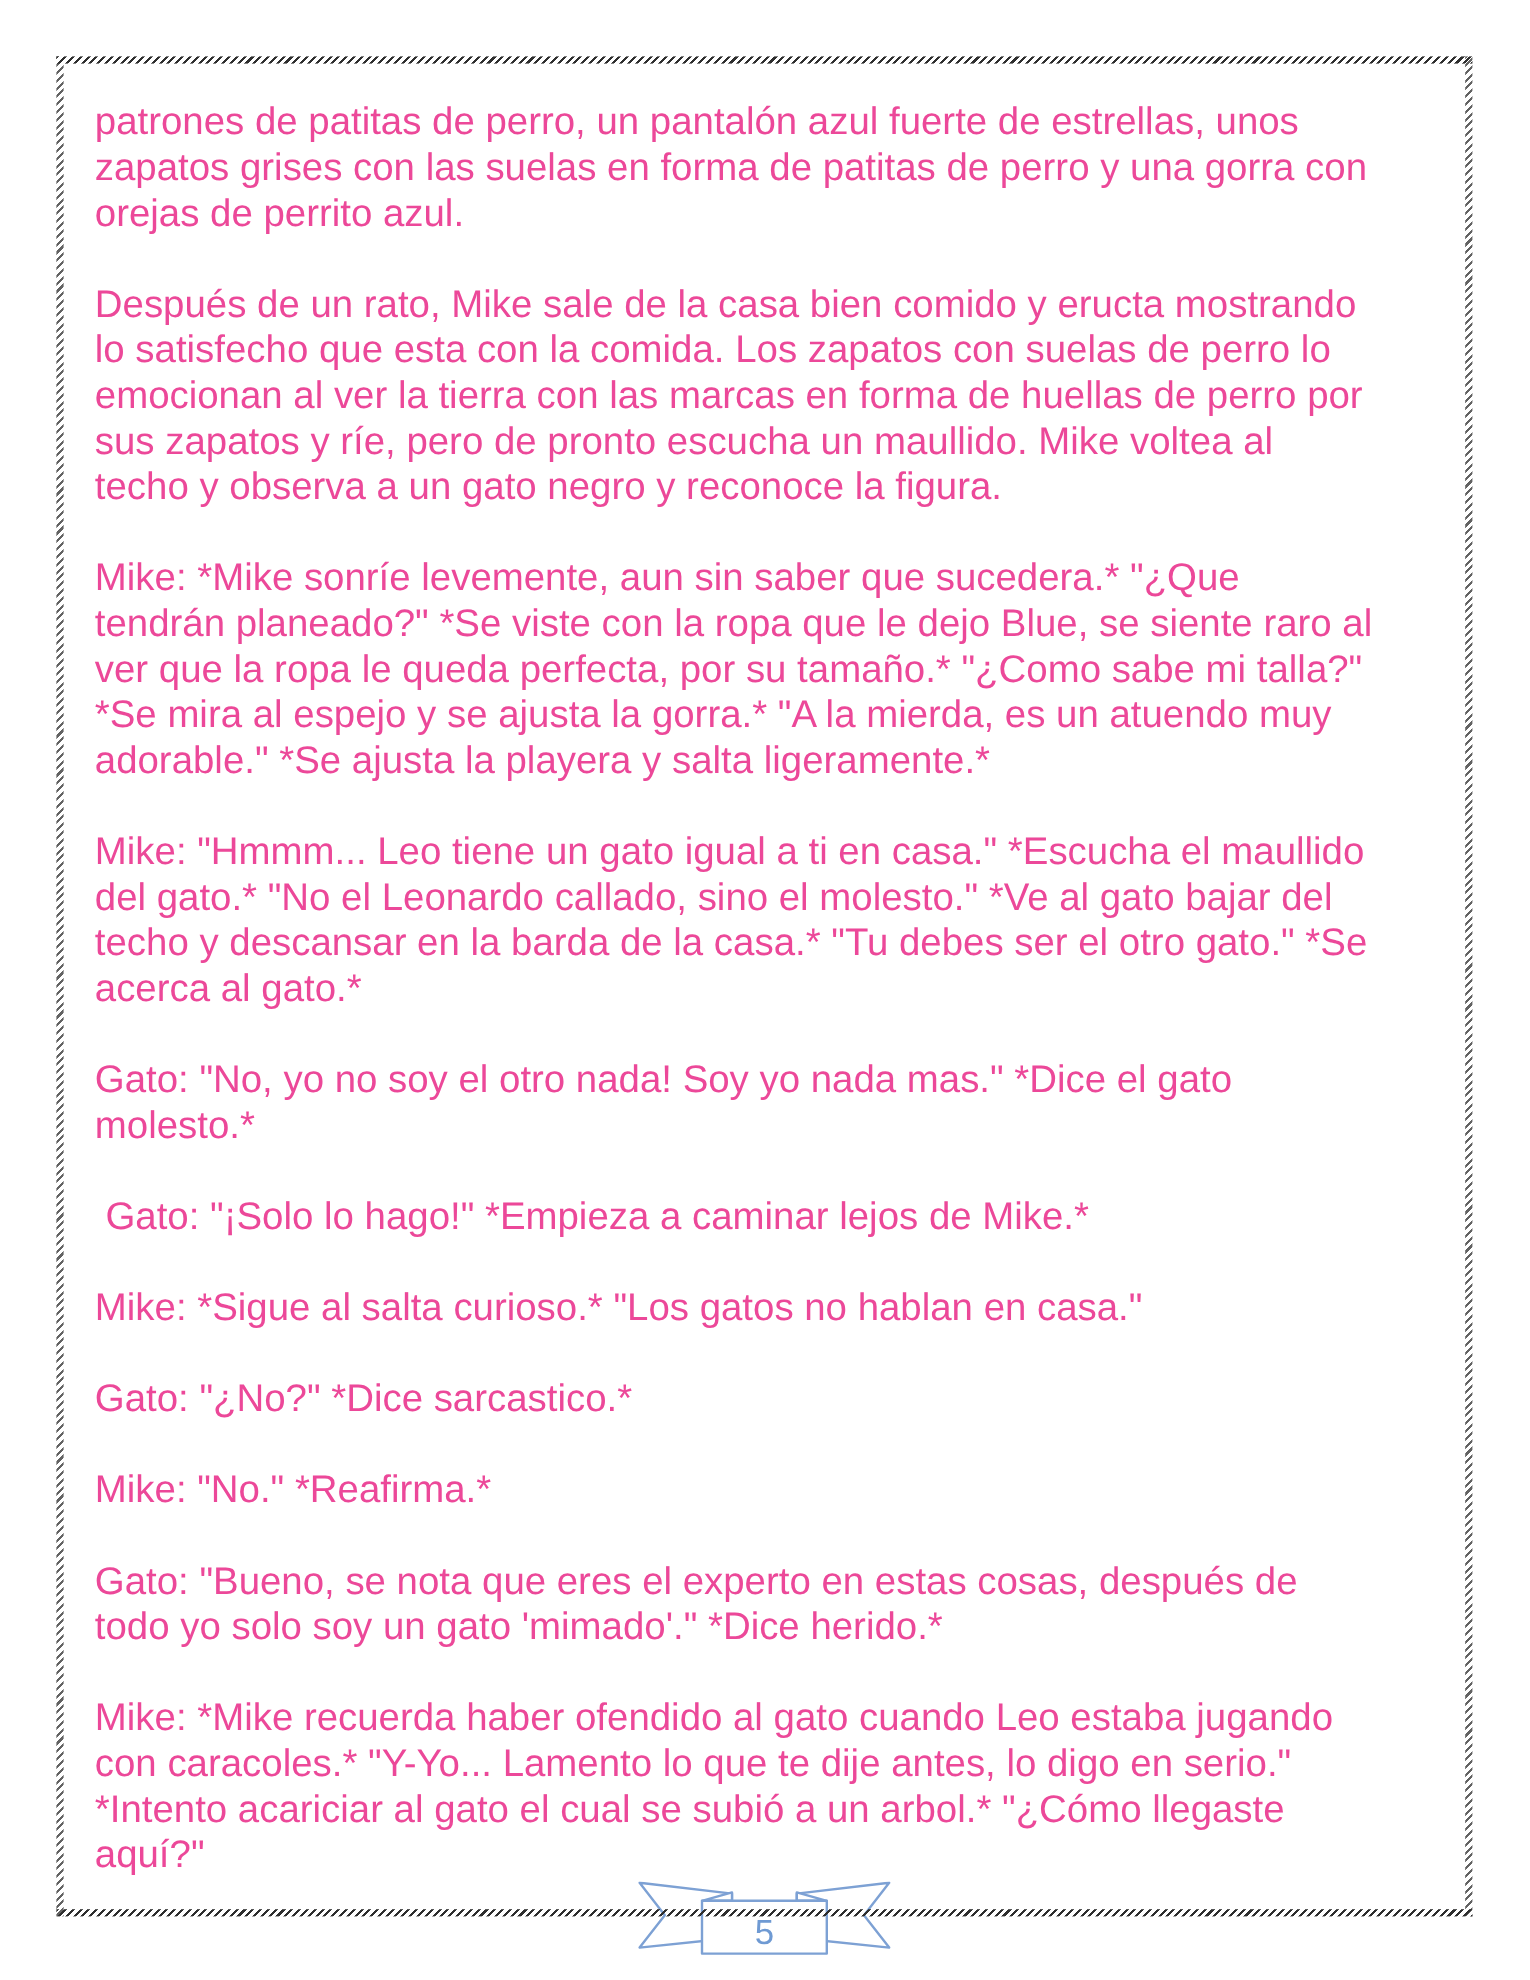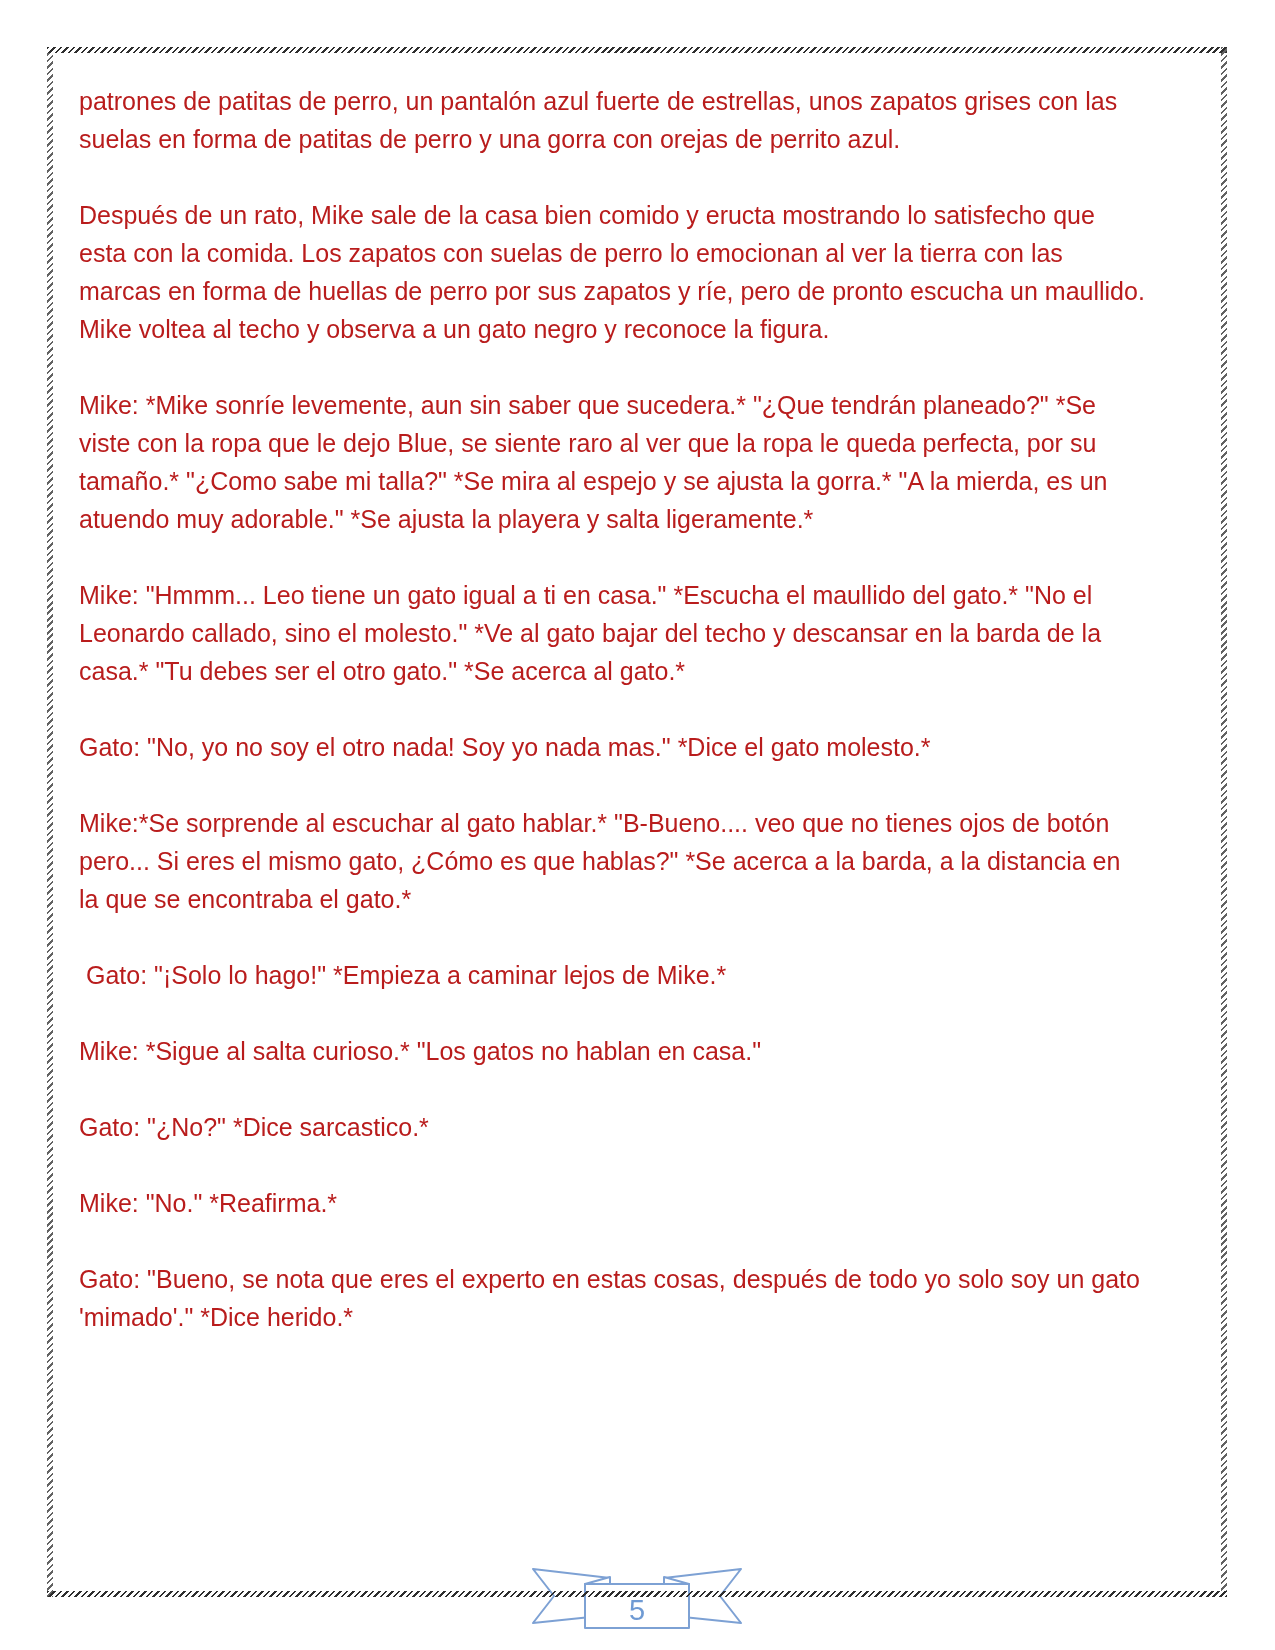--- a/index.html
+++ b/index.html
@@ -40,22 +40,22 @@
   .edge.left   { left: 0; }
   .edge.right  { right: 0; }
 
   
   .content {
     position: absolute;
     left: 79px;
     top: 82px;
     width: 1066px;
     z-index: 1;
-    color: #b91c1c;
-    font-size: 25px;
+    color: #ec4899;
+    font-size: 32px;
     line-height: 38px;
   }
   .content p {
     margin: 0 0 38px 0;
     white-space: pre-wrap;
   }
 
   
   .ribbon {
     position: absolute;
@@ -74,26 +74,26 @@
 </style>
 </head>
 <body>
 
 <main class="content">
   <p>patrones de patitas de perro, un pantalón azul fuerte de estrellas, unos zapatos grises con las suelas en forma de patitas de perro y una gorra con orejas de perrito azul.</p>
   <p>Después de un rato, Mike sale de la casa bien comido y eructa mostrando lo satisfecho que esta con la comida. Los zapatos con suelas de perro lo emocionan al ver la tierra con las marcas en forma de huellas de perro por sus zapatos y ríe, pero de pronto escucha un maullido. Mike voltea al techo y observa a un gato negro y reconoce la figura.</p>
   <p>Mike: *Mike sonríe levemente, aun sin saber que sucedera.* "¿Que tendrán planeado?" *Se viste con la ropa que le dejo Blue, se siente raro al ver que la ropa le queda perfecta, por su tamaño.* "¿Como sabe mi talla?" *Se mira al espejo y se ajusta la gorra.* "A la mierda, es un atuendo muy adorable." *Se ajusta la playera y salta ligeramente.*</p>
   <p>Mike: "Hmmm... Leo tiene un gato igual a ti en casa." *Escucha el maullido del gato.* "No el Leonardo callado, sino el molesto." *Ve al gato bajar del techo y descansar en la barda de la casa.* "Tu debes ser el otro gato." *Se acerca al gato.*</p>
   <p>Gato: "No, yo no soy el otro nada! Soy yo nada mas." *Dice el gato molesto.*</p>
-  <p>Mike:*Se sorprende al escuchar al gato hablar.* "B-Bueno.... veo que no tienes ojos de botón pero... Si eres el mismo gato, ¿Cómo es que hablas?" *Se acerca a la barda, a la distancia en la que se encontraba el gato.*</p>
   <p> Gato: "¡Solo lo hago!" *Empieza a caminar lejos de Mike.*</p>
   <p>Mike: *Sigue al salta curioso.* "Los gatos no hablan en casa."</p>
   <p>Gato: "¿No?" *Dice sarcastico.*</p>
   <p>Mike: "No." *Reafirma.*</p>
   <p>Gato: "Bueno, se nota que eres el experto en estas cosas, después de todo yo solo soy un gato 'mimado'." *Dice herido.*</p>
+  <p>Mike: *Mike recuerda haber ofendido al gato cuando Leo estaba jugando con caracoles.* "Y-Yo... Lamento lo que te dije antes, lo digo en serio." *Intento acariciar al gato el cual se subió a un arbol.* "¿Cómo llegaste aquí?"</p>
 </main>
 
 <div class="ribbon">
   <svg width="212" height="62" viewBox="0 0 212 62" xmlns="http://www.w3.org/2000/svg">
     <g fill="#ffffff" stroke="#7da1d4" stroke-width="2" stroke-linejoin="round">
 
       <path d="M79,10 L2,1 L23,28 L2,55 L79,47 Z"></path>
 
       <path d="M133,10 L210,1 L189,28 L210,55 L133,47 Z"></path>
 

